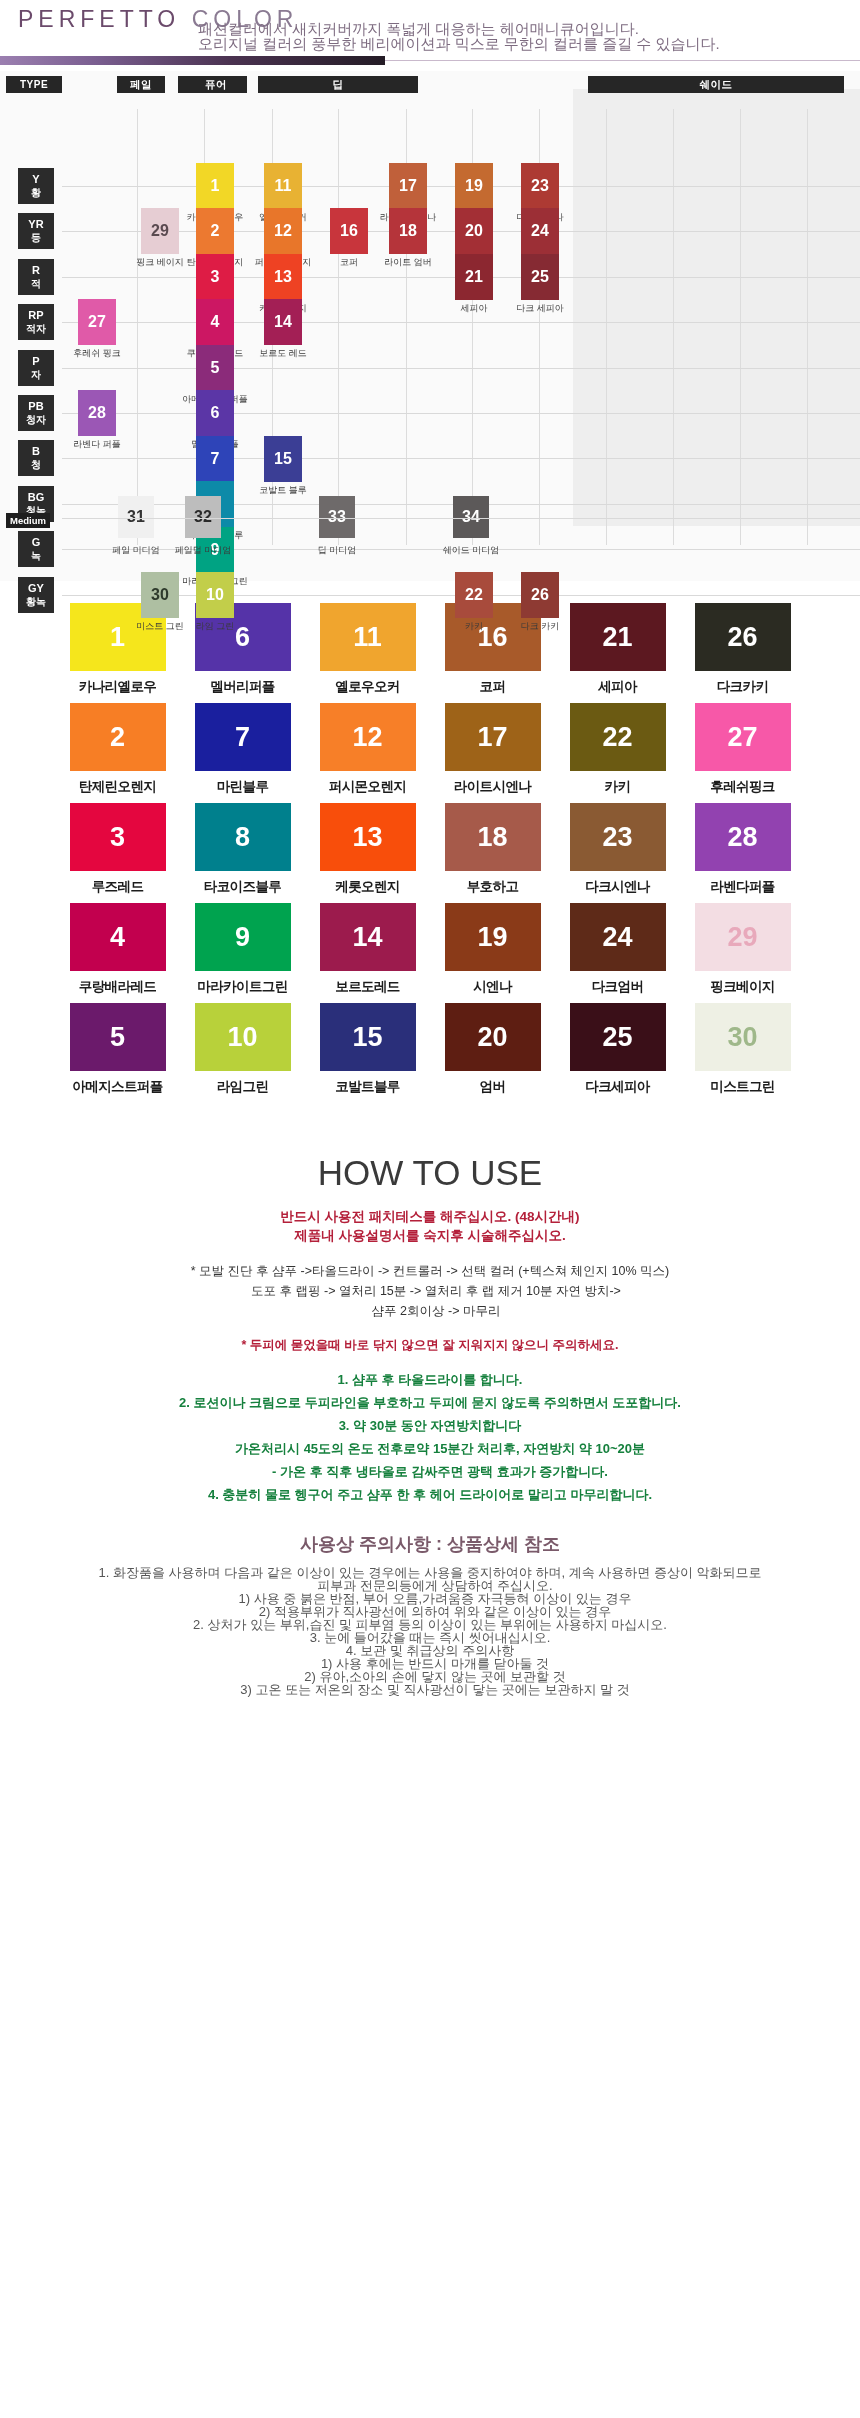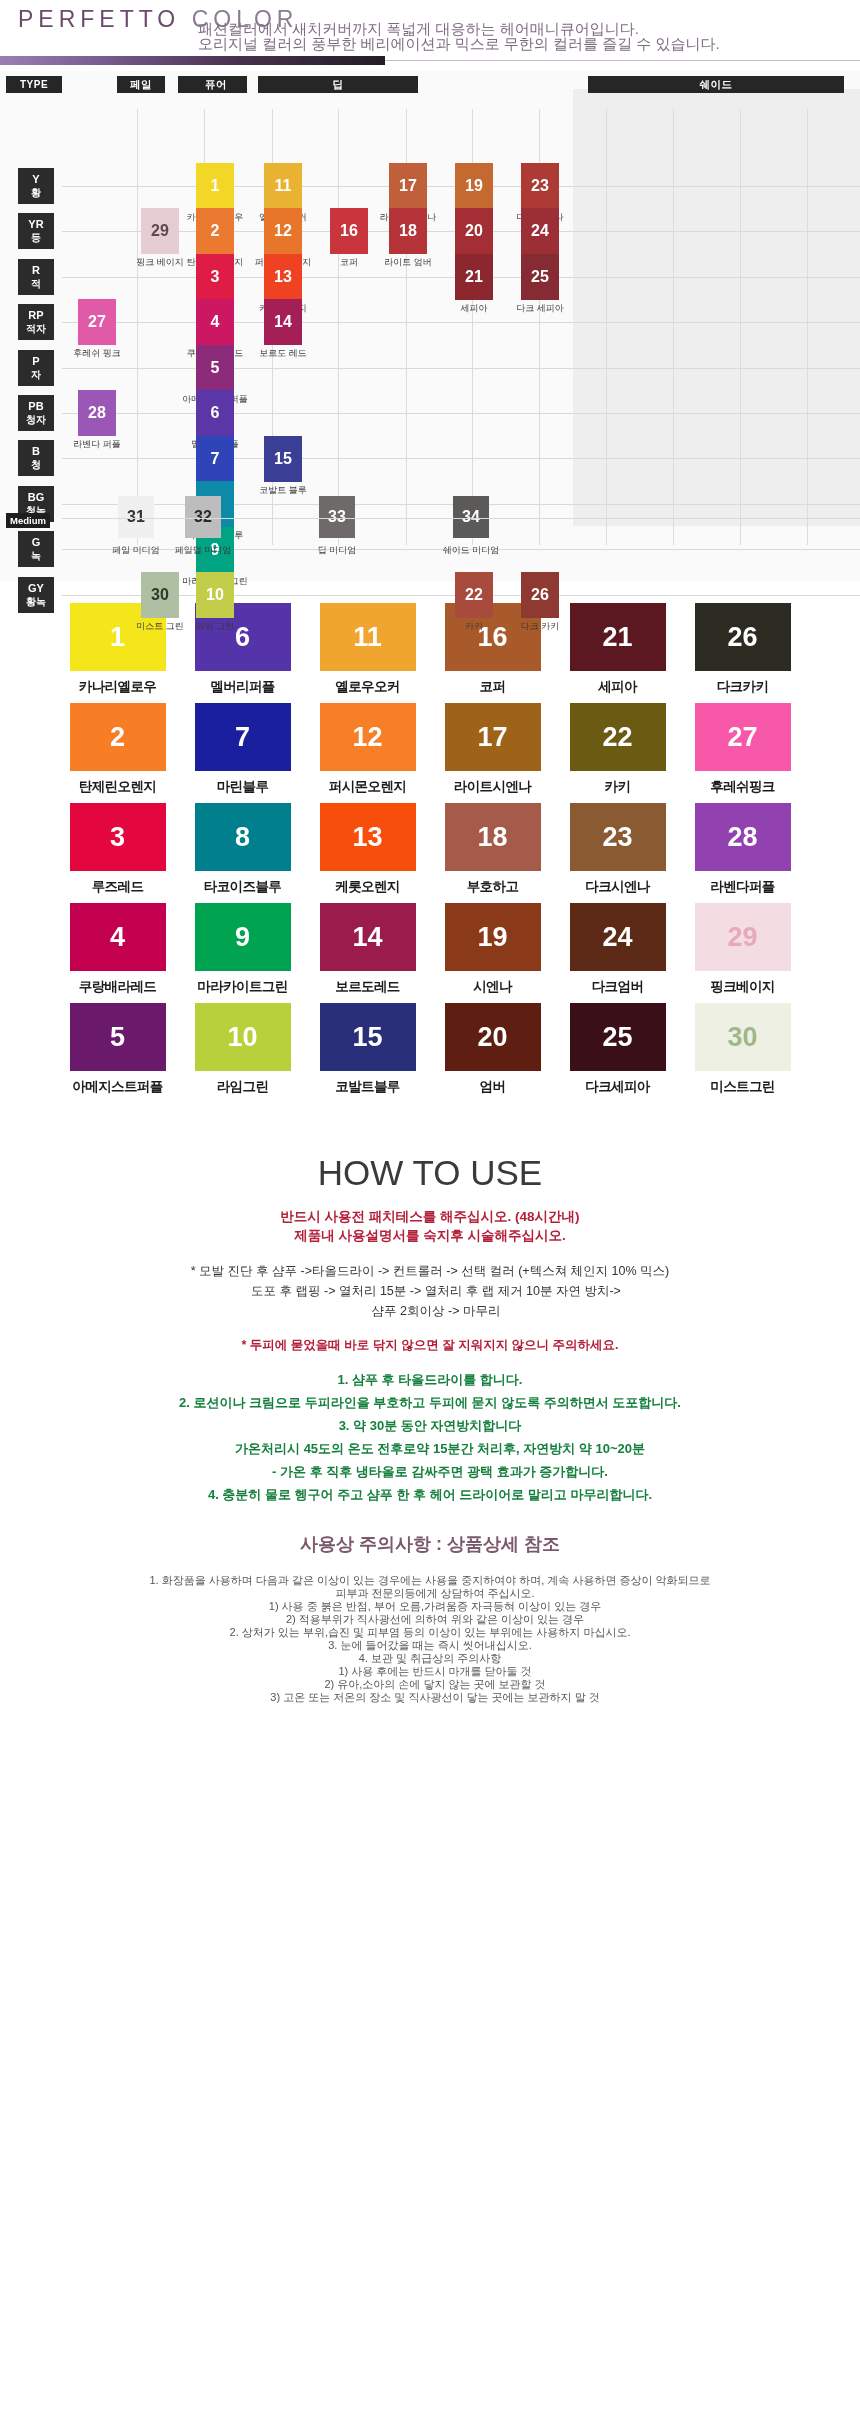--- a/index.html
+++ b/index.html
@@ -109,21 +109,21 @@
     font-size: 35px; font-weight: normal; color: #3a3a3a;
     letter-spacing: 0px; margin-bottom: 14px;
   }
   .warn { color: #b4203a; font-size: 13.5px; font-weight: bold; line-height: 19px; margin-bottom: 16px; }
   .proc { font-size: 12.5px; color: #333; line-height: 20px; margin-bottom: 16px; }
   .proc .ind { padding-left: 12px; display: block; }
   .note { color: #b4203a; font-size: 12.5px; font-weight: bold; margin-bottom: 14px; }
   .steps { font-size: 13px; color: #15803d; line-height: 23px; font-weight: bold; }
   .steps .sub { display: block; padding-left: 20px; }
   .caution-title { margin-top: 26px; font-size: 18px; color: #7a5a6a; font-weight: bold; }
-  .fine { margin-top: 18px; font-size: 11px; color: #555; line-height: 13px; }
+  .fine { margin-top: 10px; font-size: 13px; color: #555; line-height: 13px; }
   .fine .l2 { padding-left: 10px; display: block; }
 </style>
 </head>
 <body>
 
 <div class="page">
 
   <div class="header">
     <div class="brand">
       <span>PERFETTO</span>

